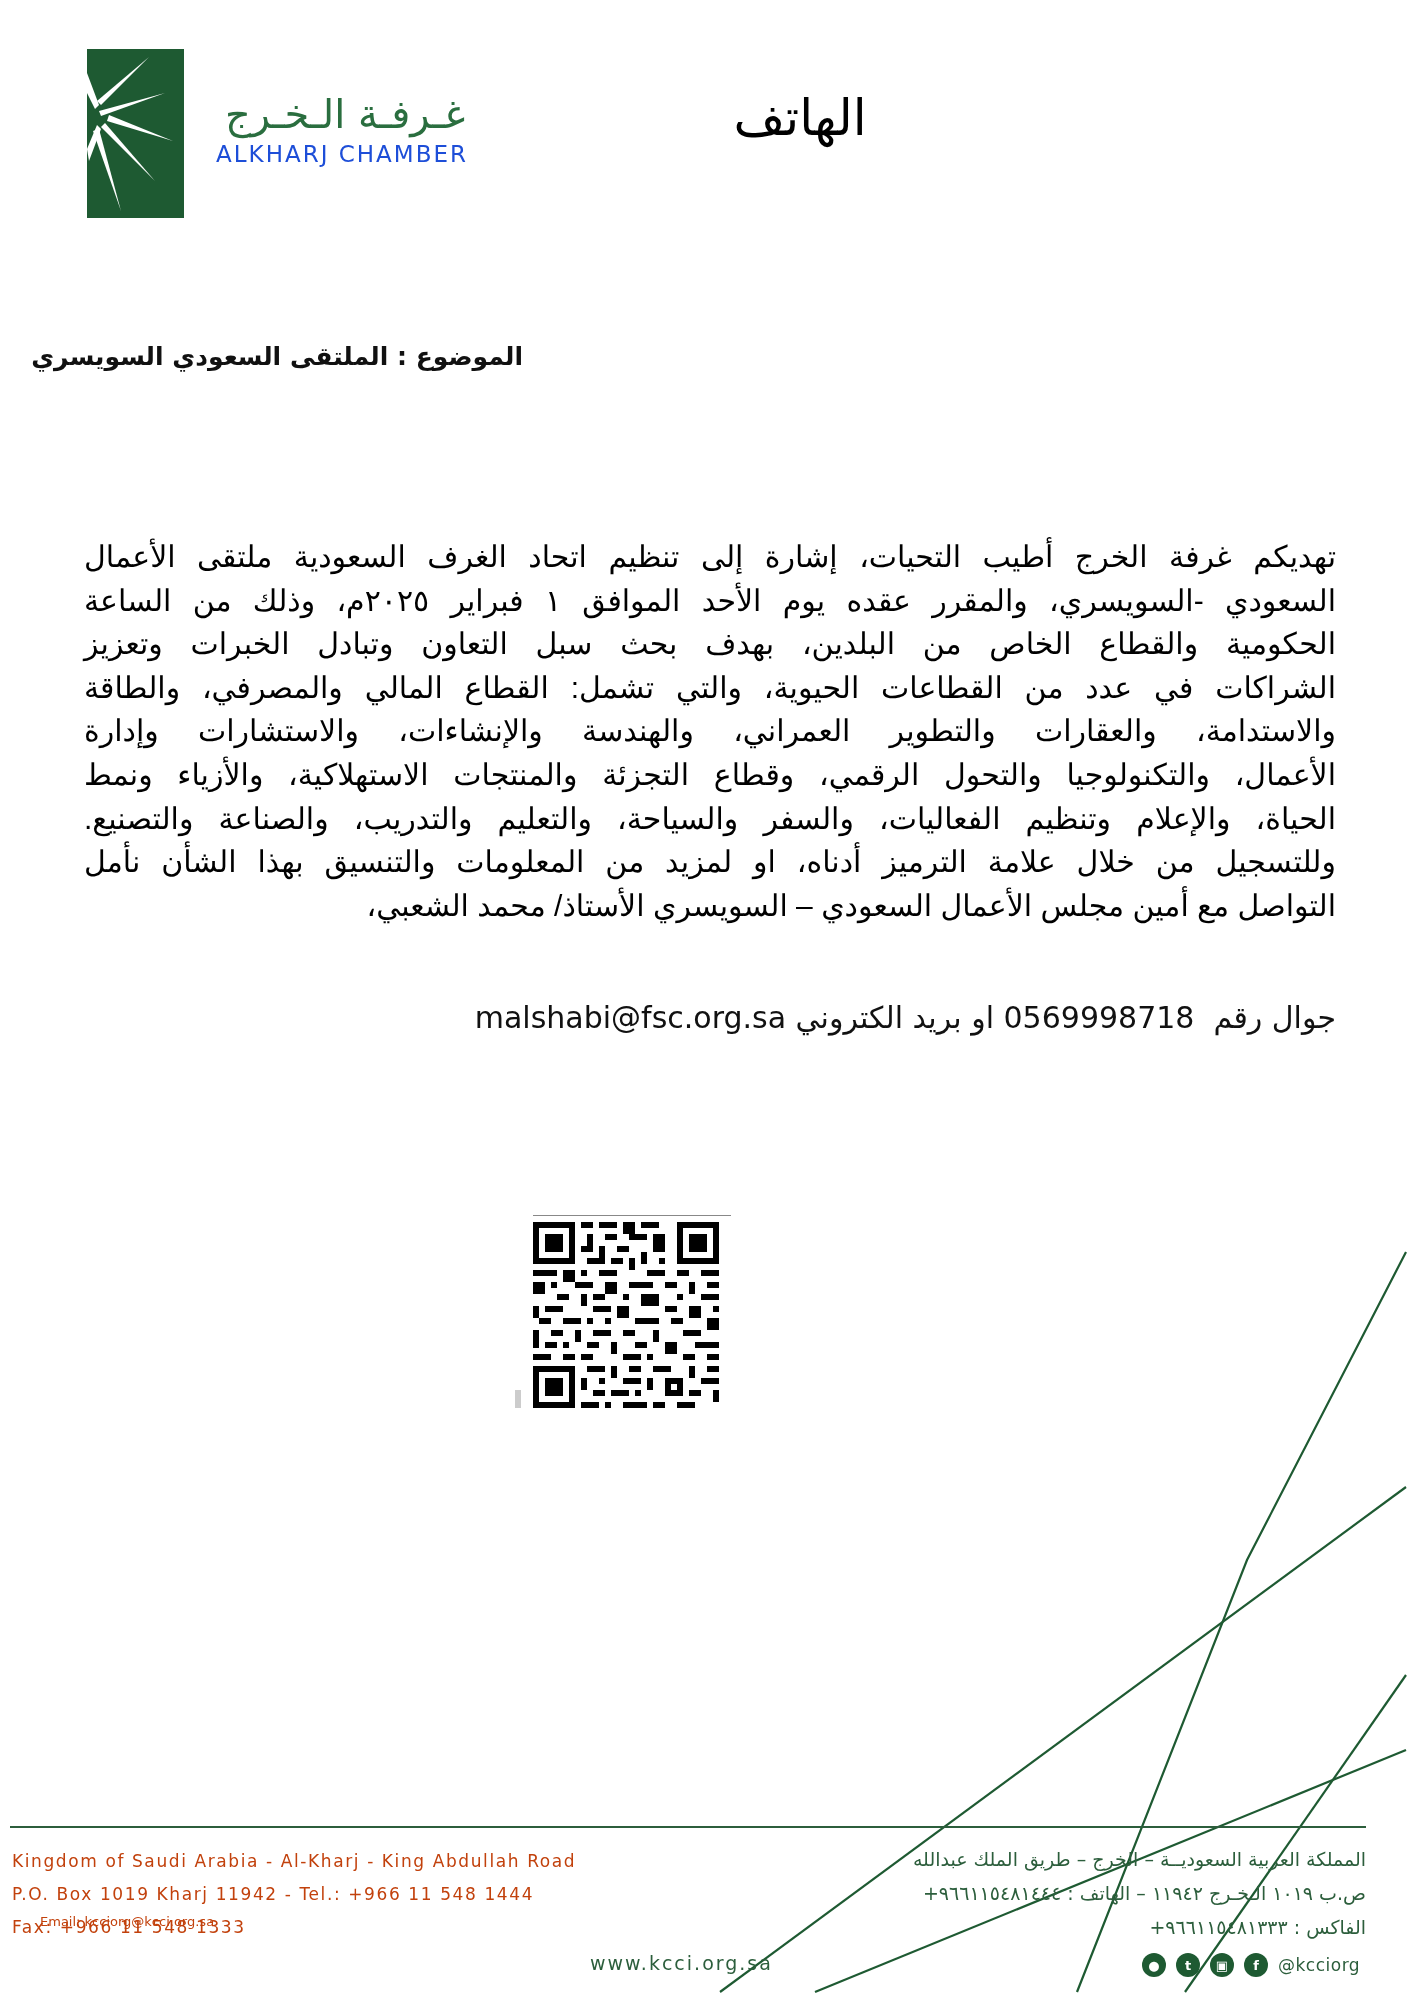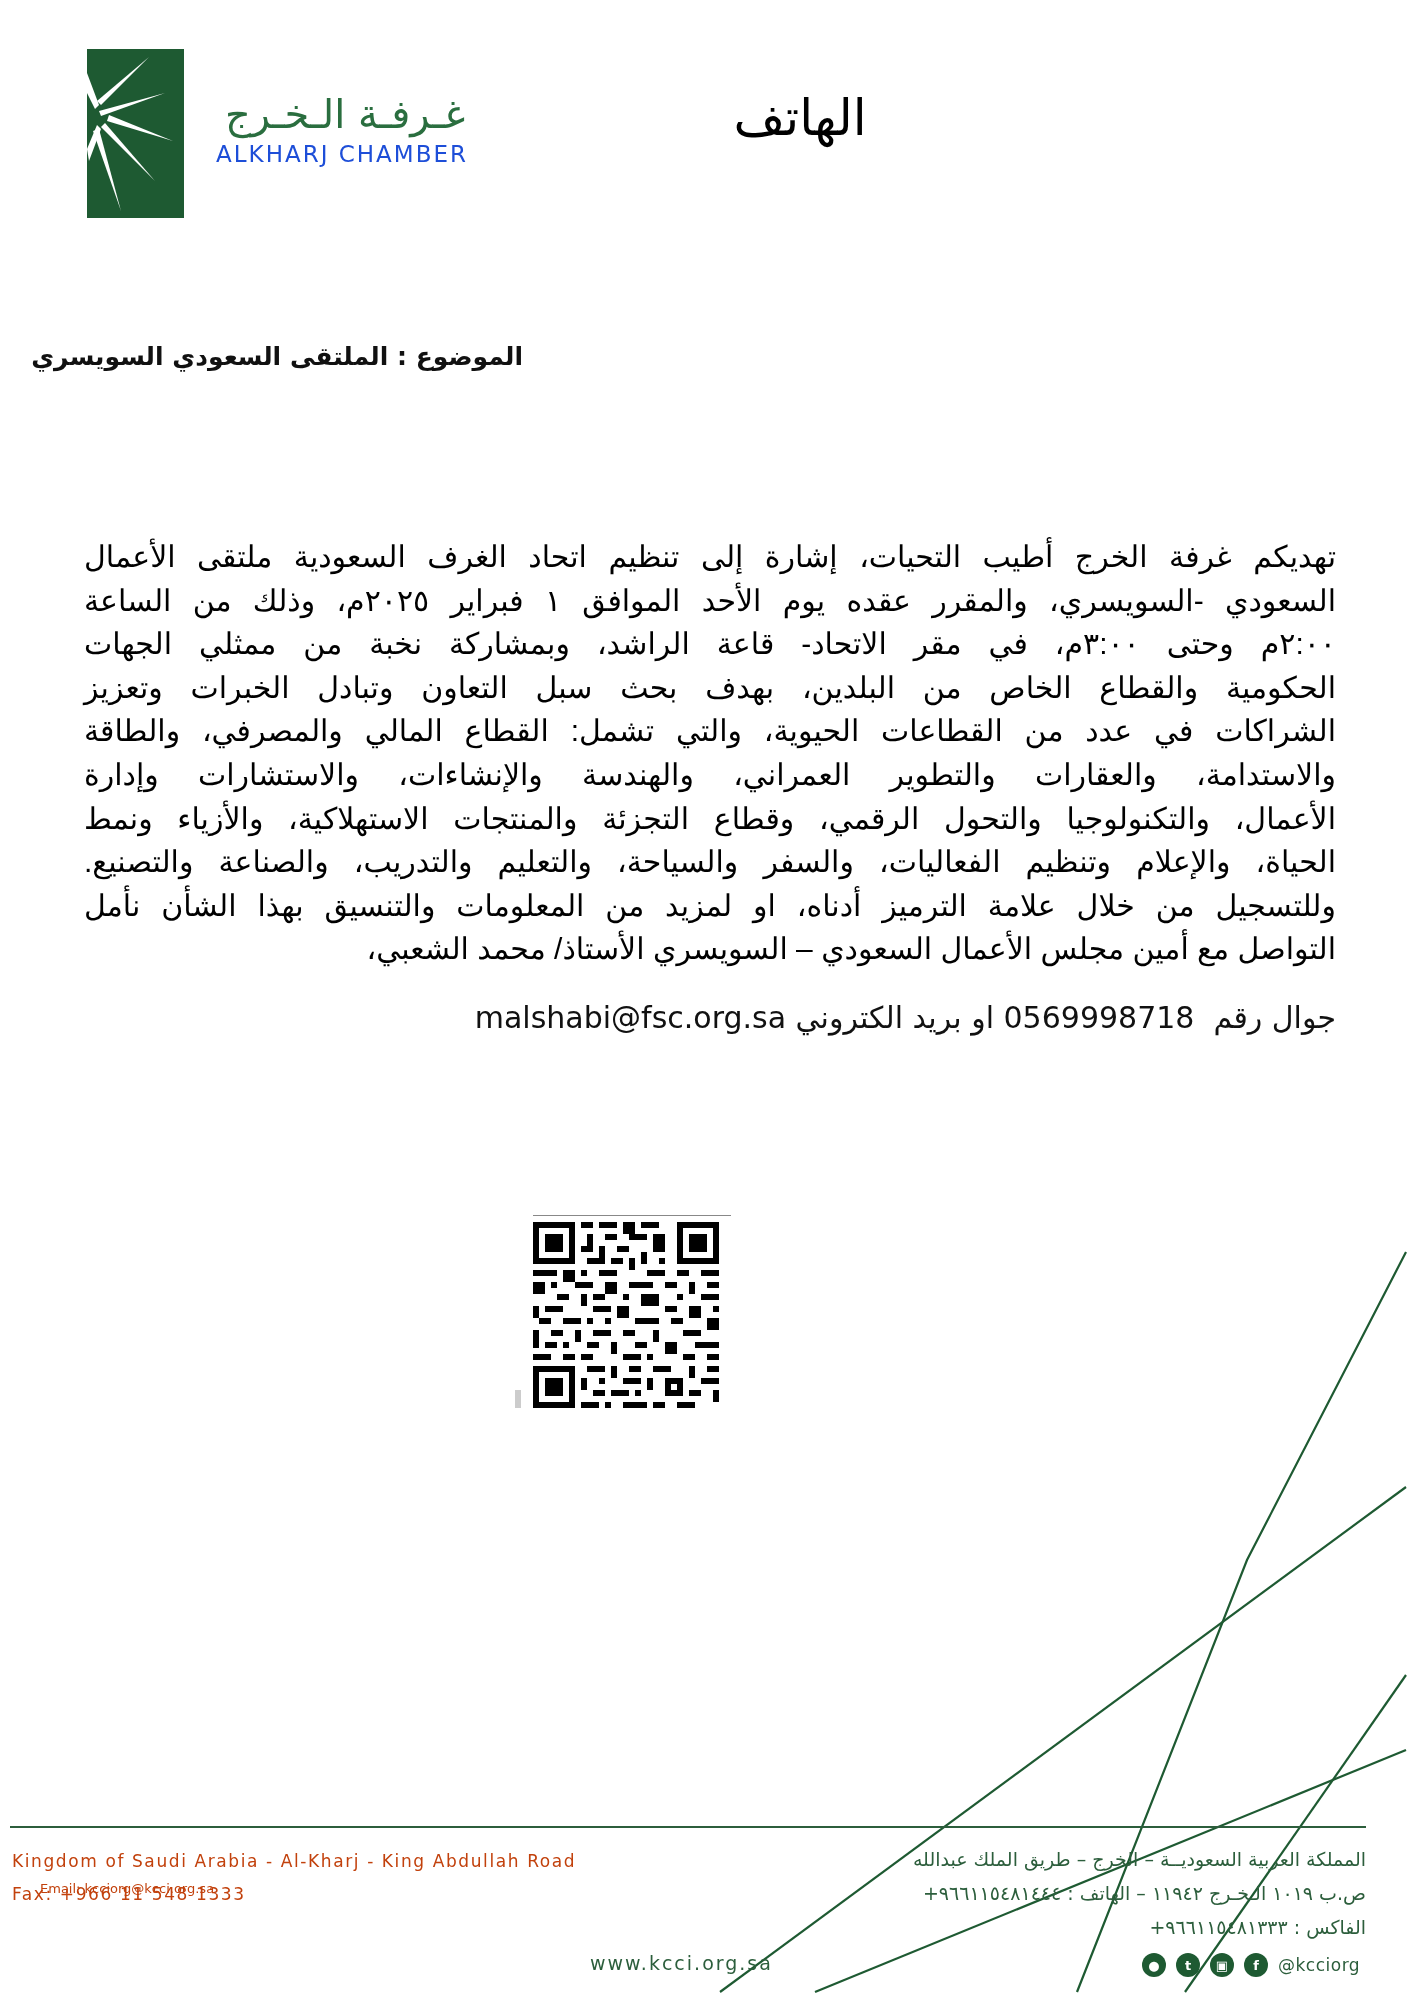--- a/index.html
+++ b/index.html
@@ -158,21 +158,20 @@
 <div class="abs logo-arabic">غـرفـة الـخـرج</div>
 <div class="abs logo-english">ALKHARJ CHAMBER</div>
 
 <div class="abs doc-title">الهاتف</div>
 
 <div class="abs subject">الموضوع : الملتقى السعودي السويسري</div>
 
 <div class="abs body-text">
   <span class="body-line">تهديكم غرفة الخرج أطيب التحيات، إشارة إلى تنظيم اتحاد الغرف السعودية ملتقى الأعمال</span>
   <span class="body-line">السعودي -السويسري، والمقرر عقده يوم الأحد الموافق ١ فبراير ٢٠٢٥م، وذلك من الساعة</span>
-  <span class="body-line">٢:٠٠م وحتى ٣:٠٠م، في مقر الاتحاد- قاعة الراشد، وبمشاركة نخبة من ممثلي الجهات</span>
   <span class="body-line">الحكومية والقطاع الخاص من البلدين، بهدف بحث سبل التعاون وتبادل الخبرات وتعزيز</span>
   <span class="body-line">الشراكات في عدد من القطاعات الحيوية، والتي تشمل: القطاع المالي والمصرفي، والطاقة</span>
   <span class="body-line">والاستدامة، والعقارات والتطوير العمراني، والهندسة والإنشاءات، والاستشارات وإدارة</span>
   <span class="body-line">الأعمال، والتكنولوجيا والتحول الرقمي، وقطاع التجزئة والمنتجات الاستهلاكية، والأزياء ونمط</span>
   <span class="body-line">الحياة، والإعلام وتنظيم الفعاليات، والسفر والسياحة، والتعليم والتدريب، والصناعة والتصنيع.</span>
   <span class="body-line">وللتسجيل من خلال علامة الترميز أدناه، او لمزيد من المعلومات والتنسيق بهذا الشأن نأمل</span>
   <span class="body-line last">التواصل مع أمين مجلس الأعمال السعودي – السويسري الأستاذ/ محمد الشعبي،</span>
 </div>
 <div class="abs contact-line">
   <span>جوال رقم</span>&nbsp;
@@ -306,20 +305,21 @@
     <line x1="1406" y1="1487" x2="720" y2="1992"></line>
     <line x1="1406" y1="1675" x2="1185" y2="1992"></line>
     <line x1="1406" y1="1750" x2="815" y2="1992"></line>
   </g>
 </svg>
 
 <div class="abs footer-divider"></div>
 
 <div class="abs footer-left">
   <div class="row">Kingdom of Saudi Arabia - Al-Kharj - King Abdullah Road</div>
+  <div class="row">P.O. Box 1019 Kharj 11942 - Tel.: +966 11 548 1444</div>
   <div class="row fax-row">
     <span>Fax: +966 11 548 1333</span>
     <span class="email-overlay">Email: kcciorg@kcci.org.sa</span>
   </div>
 </div>
 
 <div class="abs footer-right">
   <div class="row">المملكة العربية السعوديــة – الخرج – طريق الملك عبدالله</div>
   <div class="row">ص.ب ١٠١٩ الـخـرج ١١٩٤٢ – الهاتف : ٩٦٦١١٥٤٨١٤٤٤+</div>
   <div class="row">الفاكس : ٩٦٦١١٥٤٨١٣٣٣+</div>

